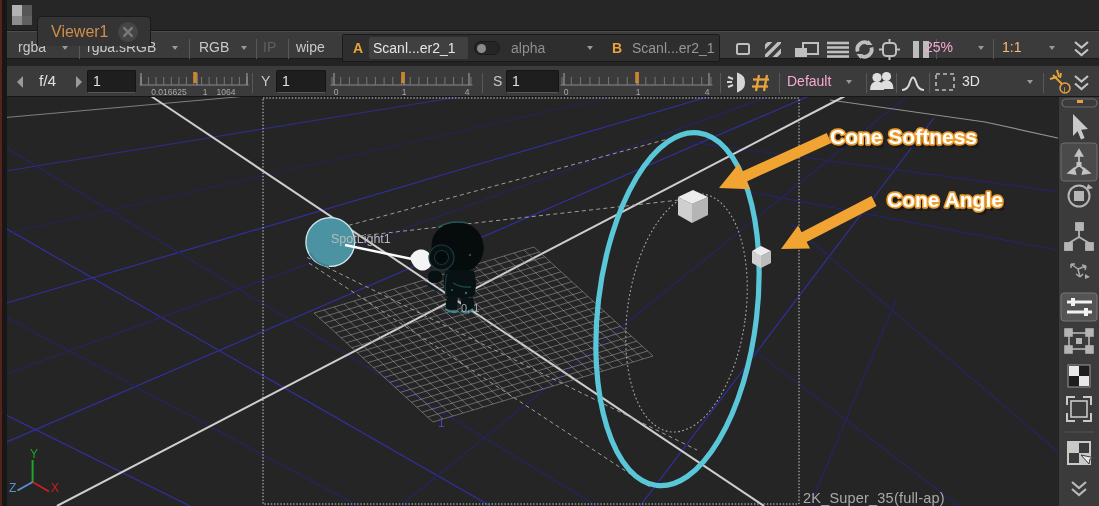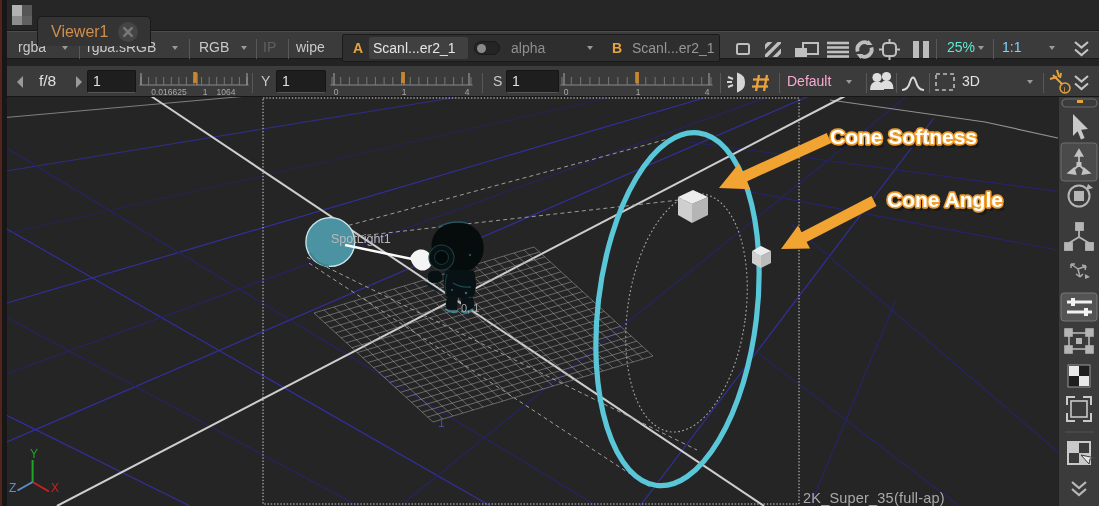--- a/index.html
+++ b/index.html
@@ -102,36 +102,36 @@
         <line x1="159.5" y1="24" x2="159.5" y2="28"></line>
         <line x1="149" y1="17.5" x2="153" y2="17.5"></line>
         <line x1="166" y1="17.5" x2="170" y2="17.5"></line>
 </g>
 <g fill="#bcbcbc">
 <rect x="183" y="9" width="6" height="17"></rect>
         <rect x="193" y="9" width="6" height="17"></rect>
 </g>
 <rect x="206" y="7" width="1" height="20" fill="#585858"></rect>
 </svg>
- <div class="t" style="left:947px;color:#5eead4">25%</div>
+ <div class="t" style="left:925px;color:#f9a8d4">25%</div>
     <div class="tri" style="left:978px"></div>
  <div class="sep" style="left:993px"></div>
- <div class="t" style="left:1002px;color:#7dd3fc">1:1</div>
+ <div class="t" style="left:1002px;color:#fdba74">1:1</div>
     <div class="tri" style="left:1049px"></div>
  <svg class="abs" width="24" height="24" style="left:1071px;top:6px">
       <g stroke="#c4c4c4" stroke-width="2.1" fill="none">
         <path d="M4,4 L10.5,9.5 L17,4"></path>
         <path d="M4,11.5 L10.5,17 L17,11.5"></path>
       </g>
     </svg>
 </div>
 
 <div id="row2">
  <div style="position:absolute;left:17px;top:10px;width:0;height:0;border-top:6px solid transparent;border-bottom:6px solid transparent;border-right:6px solid #9a9a9a"></div>
- <div class="t" style="left:39px;top:6px;color:#e0e0e0;font-size:15.5px">f/8</div>
+ <div class="t" style="left:39px;top:6px;color:#e0e0e0;font-size:15.5px">f/4</div>
  <div style="position:absolute;left:76px;top:10px;width:0;height:0;border-top:6px solid transparent;border-bottom:6px solid transparent;border-left:6px solid #9a9a9a"></div>
  <div class="inp" style="left:87px;width:49px">1</div>
  <svg class="abs" width="110" height="33" style="left:139px;top:0">
       <line x1="0.5" y1="19" x2="109.5" y2="19" stroke="#8a8a8a" stroke-width="1"></line>
       <line x1="2.0" y1="11" x2="2.0" y2="19" stroke="#7e7e7e" stroke-width="0.9"></line>
       <line x1="9.6" y1="11" x2="9.6" y2="19" stroke="#7e7e7e" stroke-width="0.9"></line>
       <line x1="17.1" y1="11" x2="17.1" y2="19" stroke="#7e7e7e" stroke-width="0.9"></line>
       <line x1="24.7" y1="11" x2="24.7" y2="19" stroke="#7e7e7e" stroke-width="0.9"></line>
       <line x1="32.3" y1="11" x2="32.3" y2="19" stroke="#7e7e7e" stroke-width="0.9"></line>
       <line x1="39.9" y1="11" x2="39.9" y2="19" stroke="#7e7e7e" stroke-width="0.9"></line>

